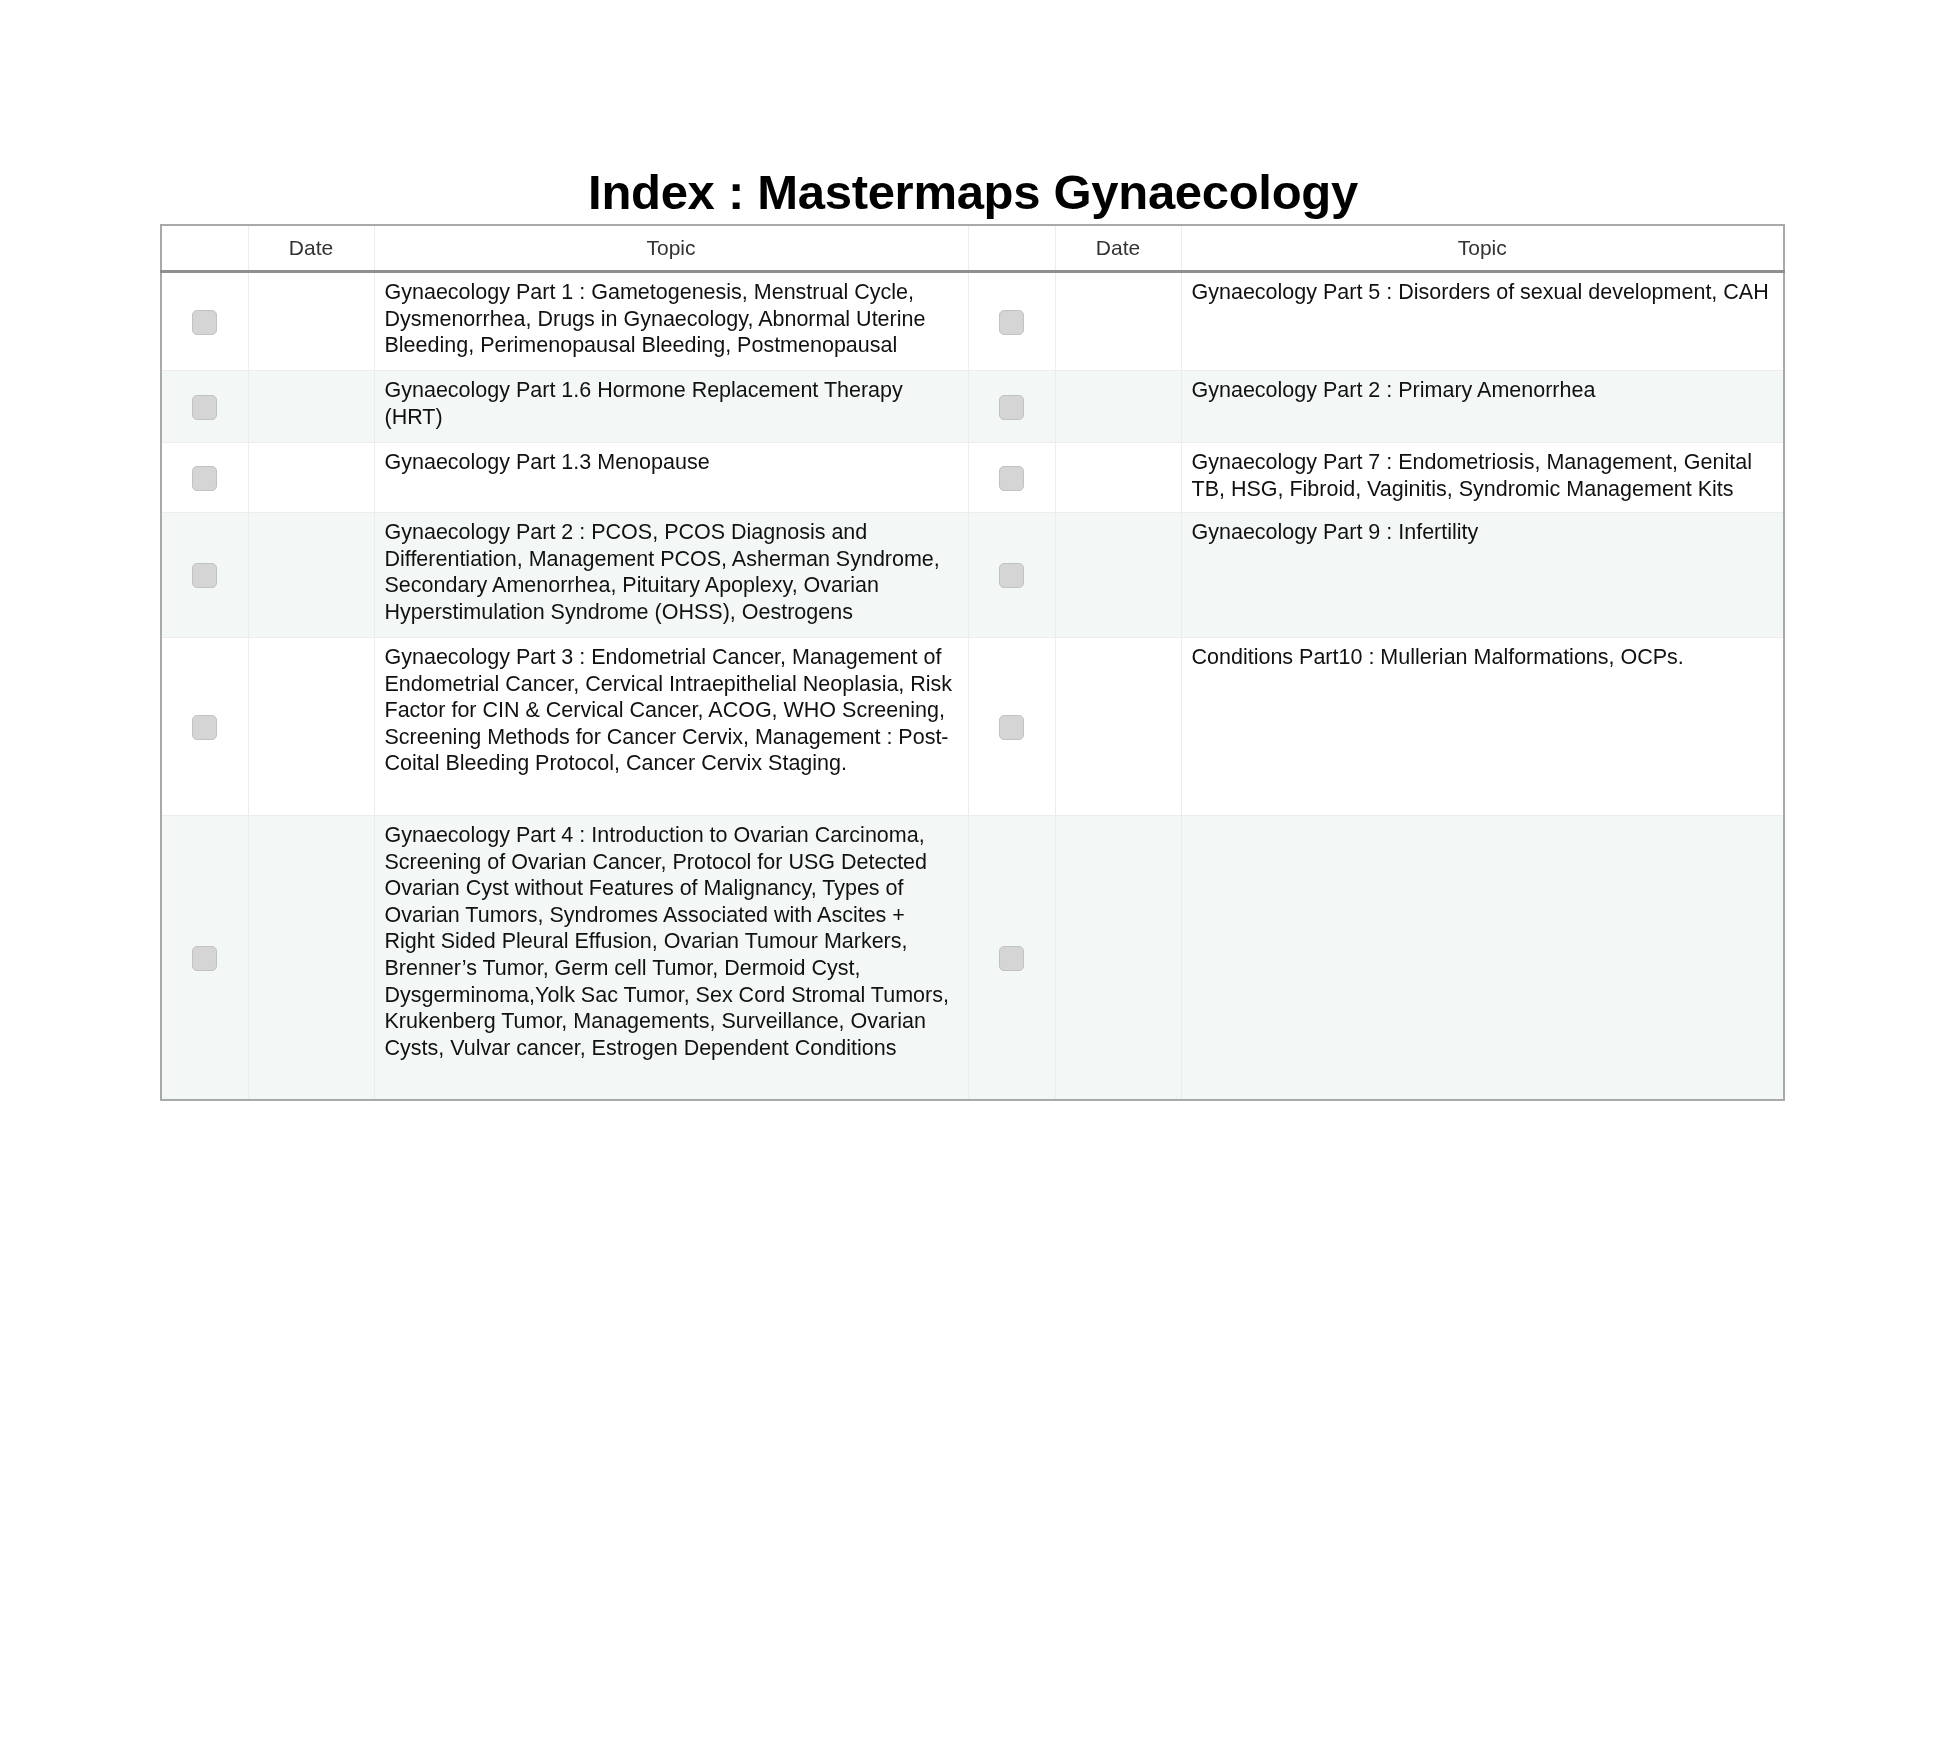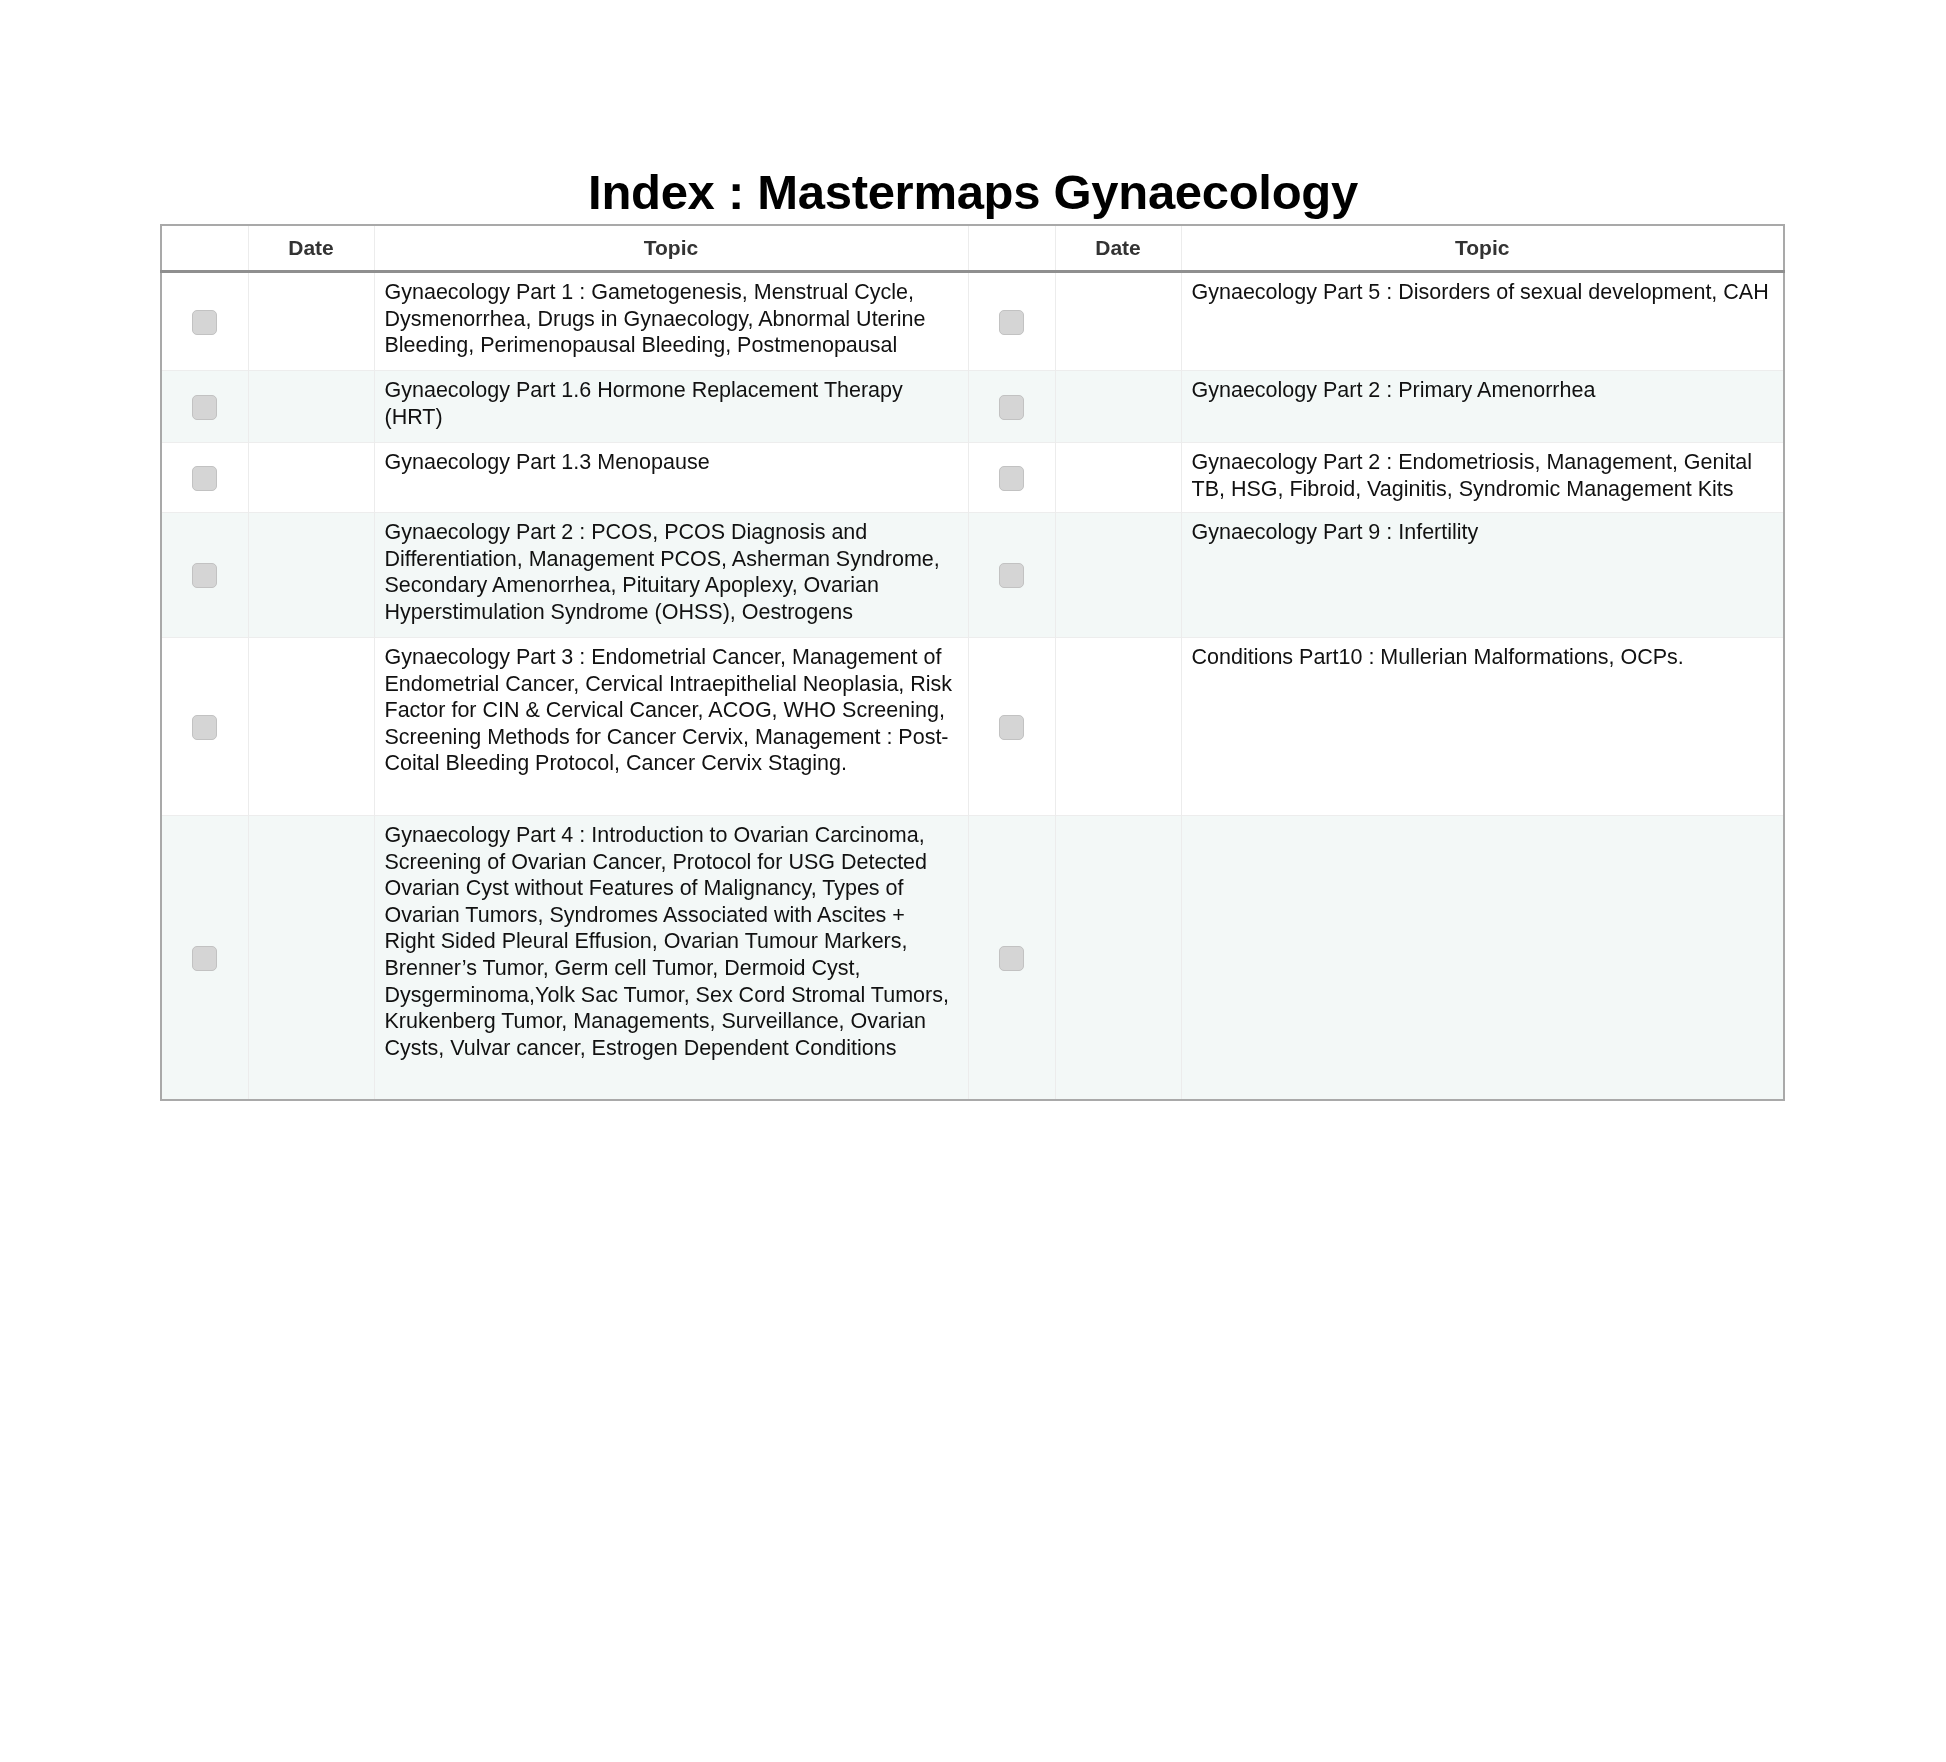--- a/index.html
+++ b/index.html
@@ -12,21 +12,21 @@
     position: absolute; left: 160px; top: 224px; width: 1623px;
     border-collapse: collapse; table-layout: fixed;
     border: 2px solid #a9a9a9;
     font-size: 21.5px; line-height: 26.6px;
   }
   table.index col.c-check { width: 87px; }
   table.index col.c-date { width: 126px; }
   table.index col.c-topic1 { width: 594px; }
   table.index col.c-topic2 { width: 603px; }
   th {
-    height: 44px; font-weight: bold; font-size: 21px; color: #333;
+    height: 44px; font-weight: normal; font-size: 21px; color: #333;
     text-align: center; vertical-align: middle;
     border-bottom: 3px solid #8f8f8f;
     border-left: 1px solid #ececec;
     padding: 0;
   }
   th:first-child { border-left: none; }
   td {
     vertical-align: top; padding: 6px 10px 6px 10px;
     border-left: 1px solid #ececec;
     border-top: 1px solid #ededed;
@@ -82,21 +82,21 @@
       <td class="check"><span class="cb"></span></td>
       <td class="date"></td>
       <td class="topic">Gynaecology Part 2 : Primary Amenorrhea</td>
     </tr>
     <tr style="height:70px">
       <td class="check"><span class="cb"></span></td>
       <td class="date"></td>
       <td class="topic">Gynaecology Part 1.3 Menopause</td>
       <td class="check"><span class="cb"></span></td>
       <td class="date"></td>
-      <td class="topic">Gynaecology Part 2 : Endometriosis, Management, Genital TB, HSG, Fibroid, Vaginitis, Syndromic Management Kits</td>
+      <td class="topic">Gynaecology Part 7 : Endometriosis, Management, Genital TB, HSG, Fibroid, Vaginitis, Syndromic Management Kits</td>
     </tr>
     <tr class="stripe" style="height:125px">
       <td class="check"><span class="cb"></span></td>
       <td class="date"></td>
       <td class="topic">Gynaecology Part 2 : PCOS, PCOS Diagnosis and Differentiation, Management PCOS, Asherman Syndrome, Secondary Amenorrhea, Pituitary Apoplexy, Ovarian Hyperstimulation Syndrome (OHSS), Oestrogens</td>
       <td class="check"><span class="cb"></span></td>
       <td class="date"></td>
       <td class="topic">Gynaecology Part 9 : Infertility</td>
     </tr>
     <tr style="height:178px">

